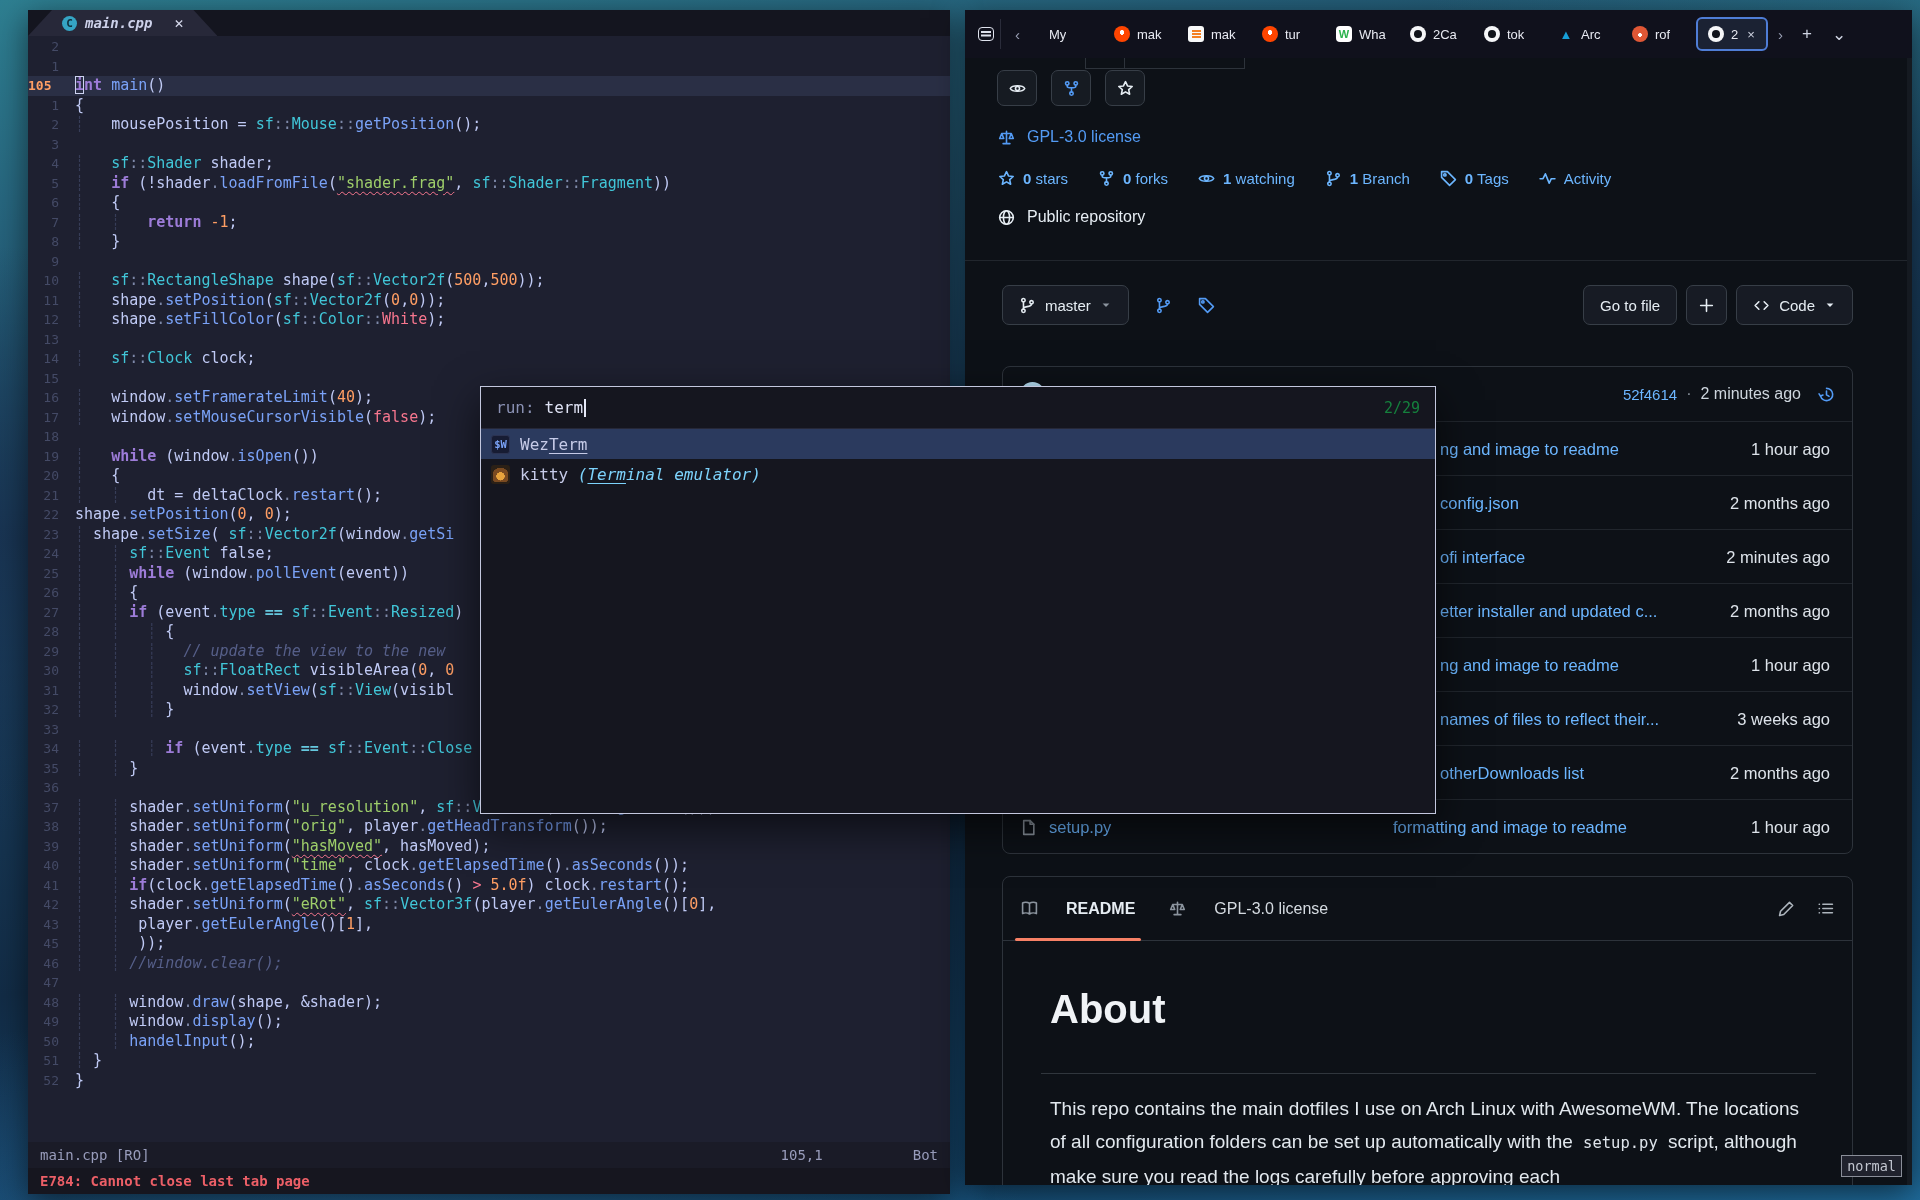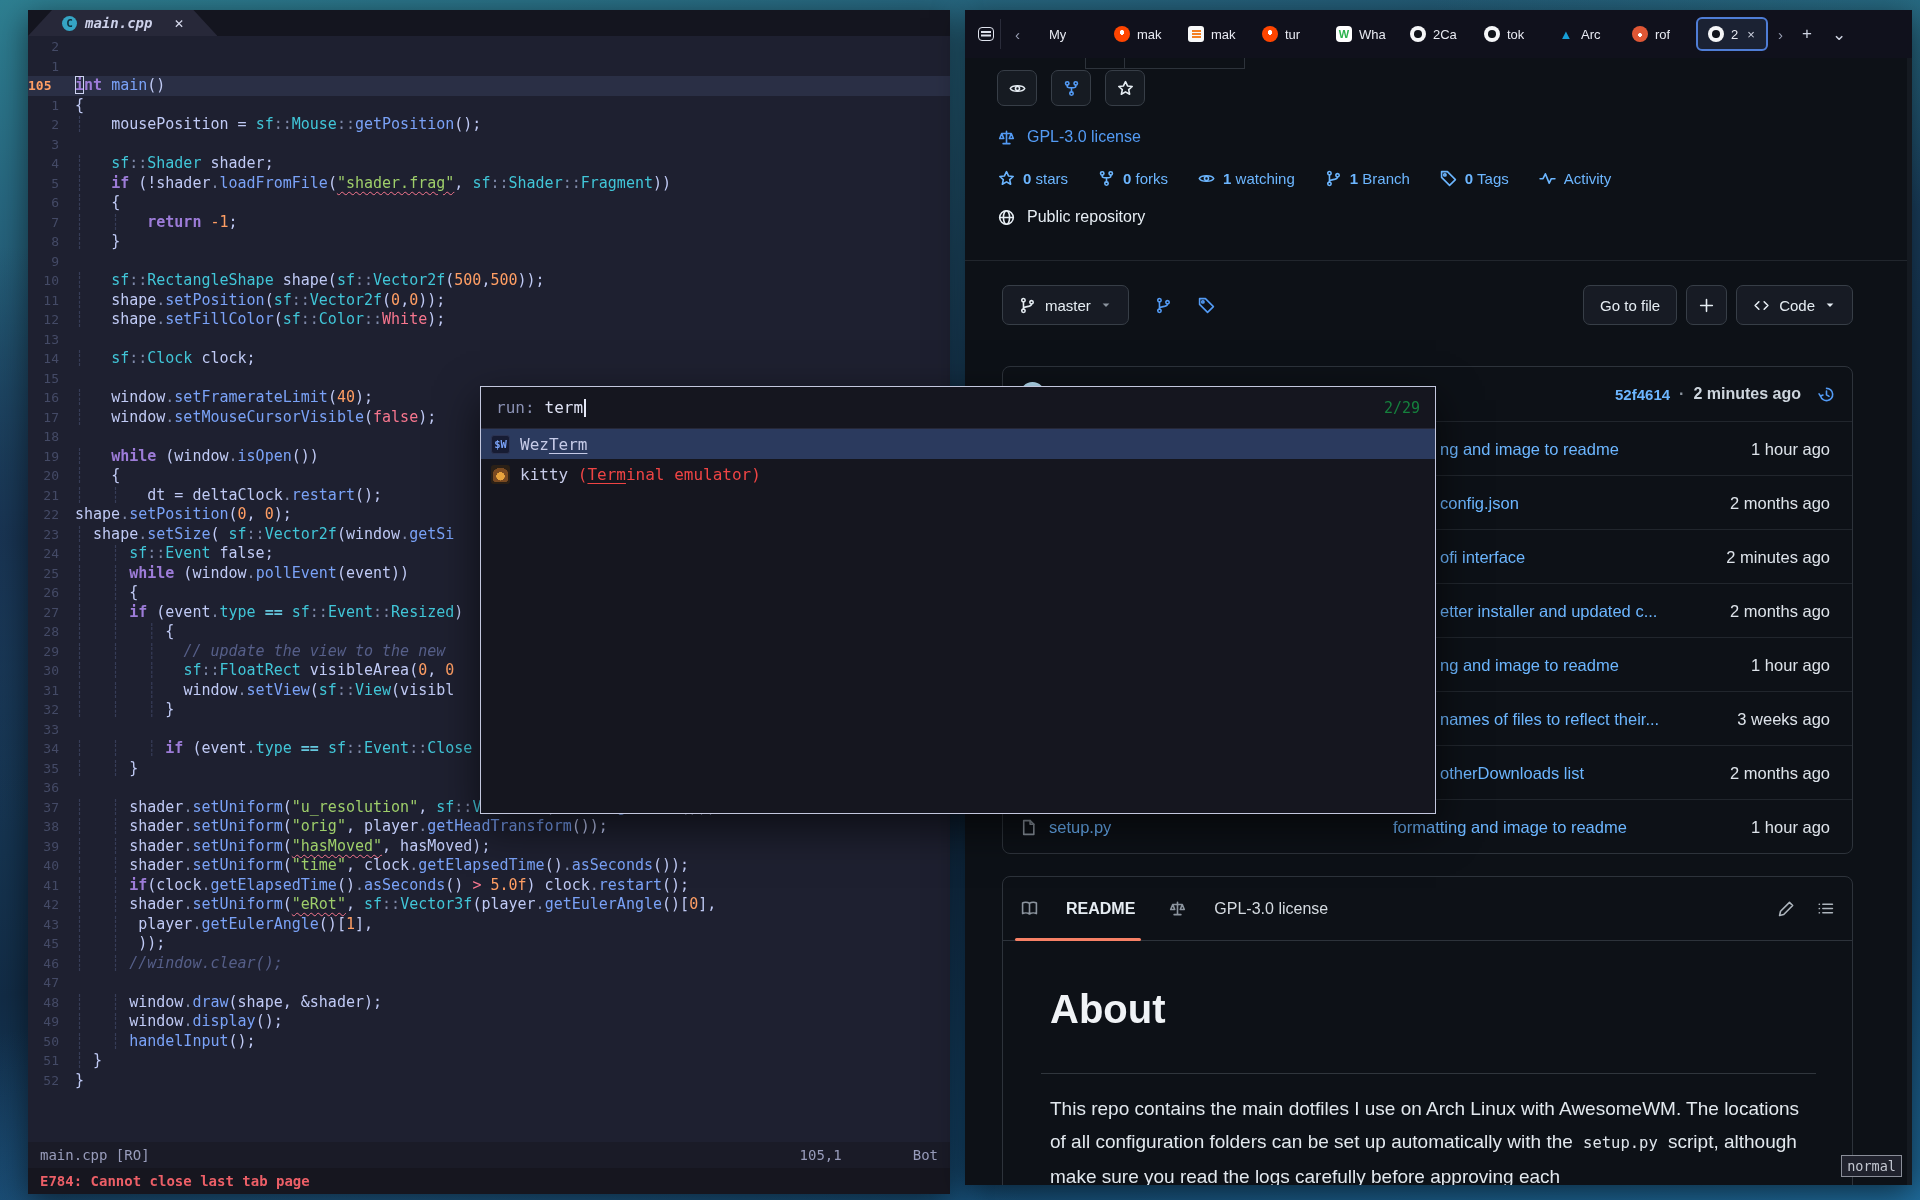--- a/index.html
+++ b/index.html
@@ -45,21 +45,21 @@
   .tok-c { color:#f7768e; }
   .tok-m { color:#565f89; font-style:italic; }
   .tok-p { color:#c0caf5; }
   .tok-u { color:#7e89a9; }
   .tok-o { color:#66c7de; font-weight:bold; }
   .tok-g { color:#373d58; }
   .tok-x { color:#9d7cd8; font-weight:bold; outline:1px solid #cdd3f0; outline-offset:-1px; }
   .statusline { flex:0 0 auto; height:26px; background:#1a1b27; display:flex; align-items:center;
     font-size:14px; color:#9att; color:#989cbb; padding:0 12px; margin-top:34px; }
   .statusline .sl-file { flex:1 1 auto; }
-  .statusline .sl-pos { margin-right:71px; }
+  .statusline .sl-pos { margin-right:90px; }
   .cmdline { flex:0 0 auto; height:26px; background:#16161f; display:flex; align-items:center;
     padding:0 12px; font-size:14px; color:#ec5f67; font-weight:bold; }
 
   
   #browser-window {
     position:absolute; left:965px; top:10px; width:947px; height:1175px;
     background:#0d1117; box-shadow:0 8px 30px rgba(0,0,0,.55);
     display:flex; flex-direction:column;
   }
   .tabstrip { flex:0 0 48px; background:#10111c; display:flex; align-items:center; padding:0 6px; gap:2px; }
@@ -108,21 +108,21 @@
   .branch-btn { min-width:120px; }
   .branch-btn .caret { color:#8b949e; }
   .tb-icon { color:#539bf5; margin-left:26px; }
   .toolbar-right { margin-left:auto; display:flex; gap:9px; }
   .plus-btn { padding:0 11px; }
   .files-card { position:absolute; left:37px; top:308px; width:851px; border:1px solid #2d333b; border-radius:8px; }
   .commit-header { height:54px; display:flex; align-items:center; padding:0 17px; font-size:16px; }
   .avatar { width:25px; height:25px; flex:0 0 auto; margin-right:11px; }
   .commit-author { font-weight:bold; color:#e6edf3; margin-right:10px; }
   .commit-msg { color:#6cb6ff; }
-  .commit-right { margin-left:auto; display:flex; align-items:flex-end; gap:9px;font-weight:bold; }
+  .commit-right { margin-left:auto; display:flex; align-items:flex-end; gap:9px; }
   .sha { color:#6cb6ff; font-size:15px; }
   .commit-time { color:#cdd5dd; font-size:16px; }
   .history-ic { color:#539bf5; margin-left:8px; }
   .frow { height:54px; border-top:1px solid #21262d; position:relative; font-size:16.5px; }
   .frow .fname { position:absolute; left:17px; top:0; height:54px; display:flex; align-items:center; gap:12px; color:#6cb6ff; }
   .frow .fname .fic { color:#8b949e; }
   .frow .fmsg { position:absolute; left:390px; top:0; height:54px; display:flex; align-items:center; color:#6cb6ff; white-space:nowrap; }
   .frow .fmsg.frag { left:437px; }
   .frow .ftime { position:absolute; right:22px; top:0; height:54px; display:flex; align-items:center; color:#dde3ea; }
   .readme-card { position:absolute; left:37px; top:818px; width:851px; height:500px; border:1px solid #2d333b; border-radius:8px 8px 0 0; }
@@ -154,21 +154,21 @@
   .rofi-cursor { display:inline-block; width:2px; height:18px; background:#e6e9f8; vertical-align:middle; margin-left:1px; }
   .rofi-counter { margin-left:auto; color:#15803d; font-size:15px; }
   .rofi-row { height:30px; display:flex; align-items:center; gap:10px; padding:0 10px; font-size:16px; }
   .rofi-row.selected { background:#2b3a5e; }
   .rofi-row .match { text-decoration:underline; text-underline-offset:3px; }
   .app-icon { width:19px; height:19px; flex:0 0 auto; border-radius:3px; display:flex; align-items:center; justify-content:center; }
   .ic-wezterm { background:#171c33; border:1px solid #2c3352; color:#7aa2f7; font-size:10.5px; font-weight:bold; letter-spacing:0; }
   .ic-kitty { background:#2b2016; position:relative; border-radius:3px; }
   .ic-kitty::before { content:""; position:absolute; left:2px; top:2px; right:2px; bottom:2px;
      background:radial-gradient(circle at 50% 62%, #e8a33d 0 34%, #7a4a21 36% 70%, #2b2016 72%); border-radius:2px; }
-  .rofi-dim { color:#ef4444; }
+  .rofi-dim { color:#7dd3fc; font-style:italic; }
   .rofi-kitty-name { color:#c6cbe8; }
 
   svg.oct { display:block; }
 </style>
 </head>
 <body>
 
 <div id="editor-window">
   <div class="tabline">
     <div class="vim-tab">

